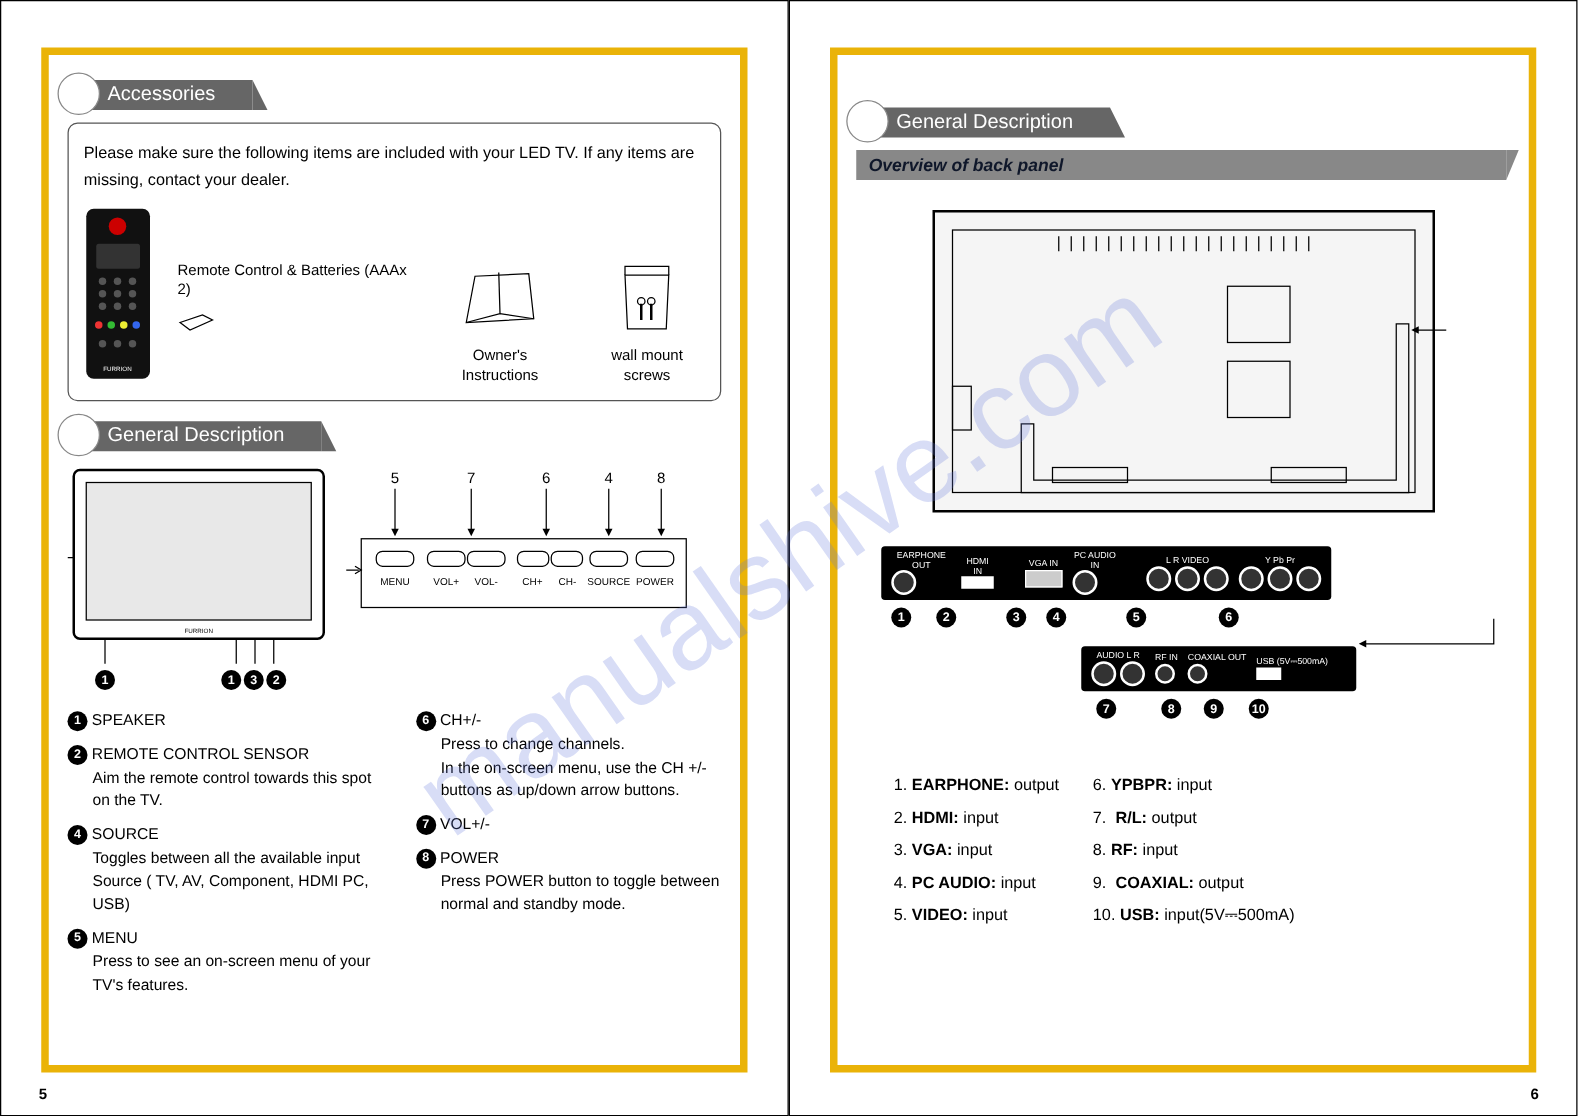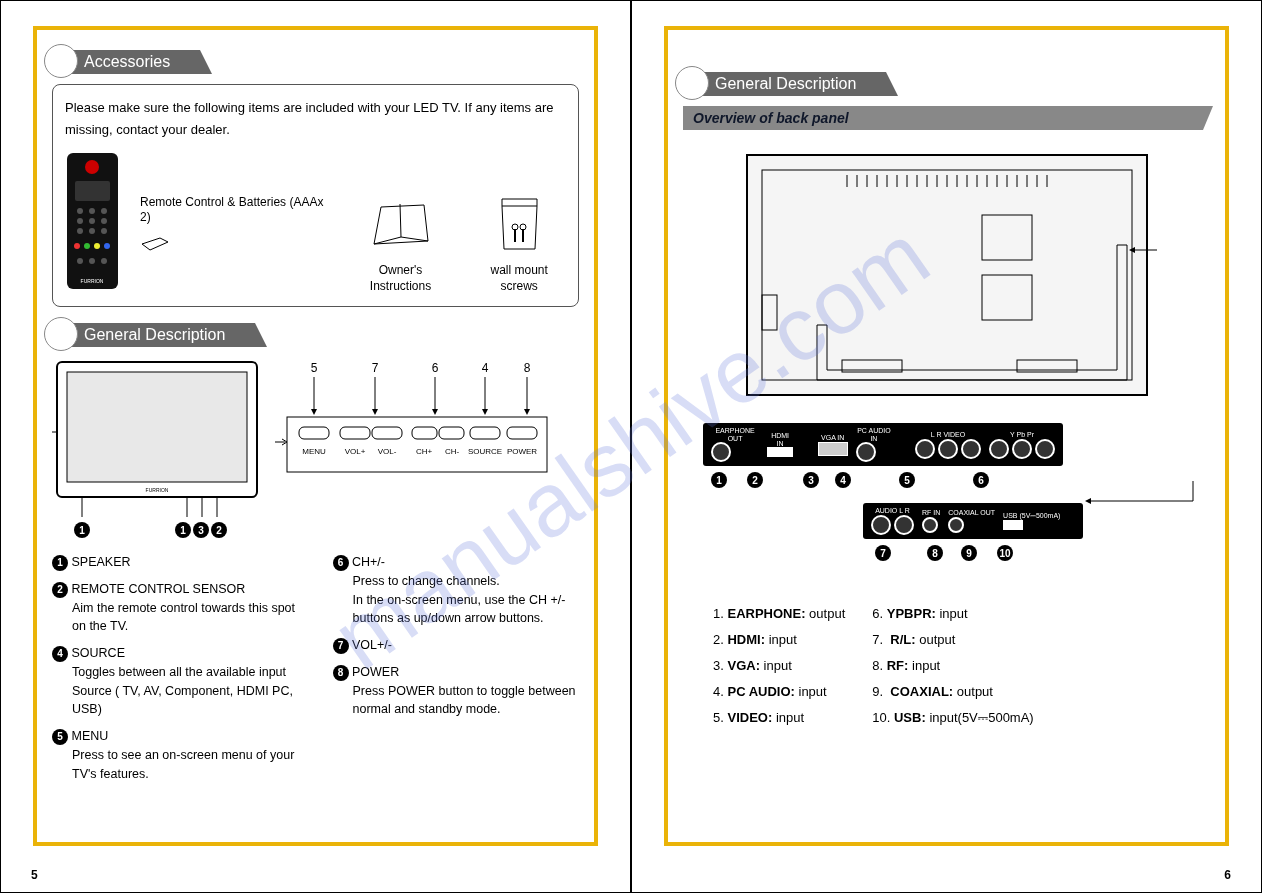--- a/index.html
+++ b/index.html
@@ -19,24 +19,24 @@
     width: 50%;
     height: 100%;
     border: 1px solid #000;
     box-sizing: border-box;
     position: relative;
     padding: 20px 20px 30px 20px;
   }
   .page-left { border-right: 1px solid #000; }
   .page-right { border-left: 1px solid #000; }
   .page-inner {
-    border: 4px solid #eab308;
+    border: 6px solid #eab308;
     width: 565px;
     height: 820px;
-    margin: 5px auto;
+    margin: 17px auto;
     position: relative;
     padding: 8px 15px 15px 15px;
     box-sizing: border-box;
   }
   .page-num {
     position: absolute;
     bottom: 10px;
     font-size: 12px;
     font-weight: bold;
   }

